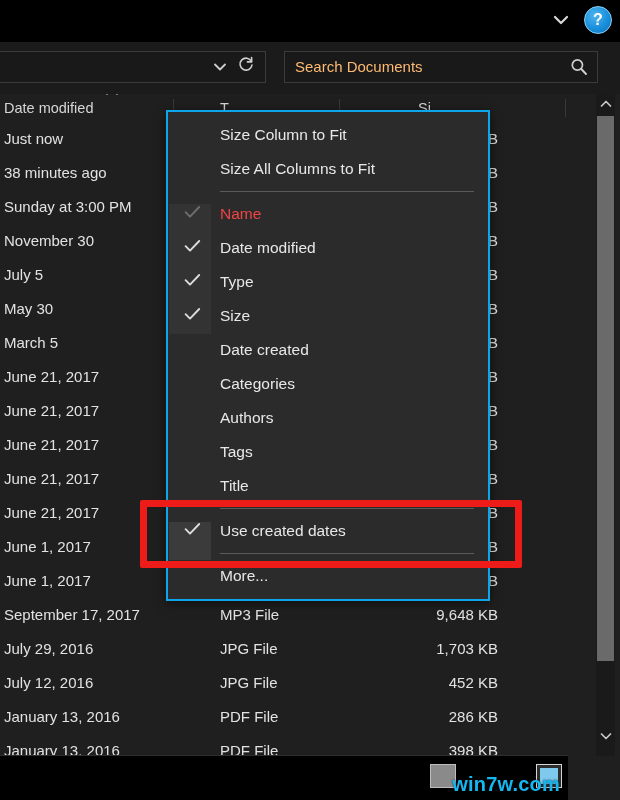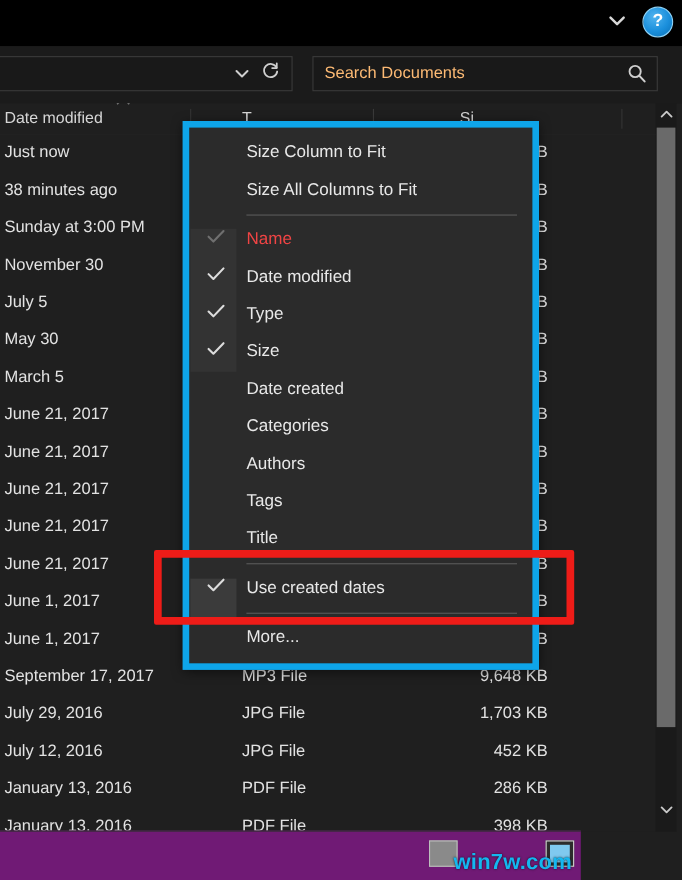--- a/index.html
+++ b/index.html
@@ -187,22 +187,22 @@
     position: absolute;
     left: 1px; top: 22px;
     width: 17px; height: 545px;
     background: #6a6a6a;
   }
 
   
   .bottombar {
     position: absolute;
     left: 0; bottom: 0;
-    width: 528px; height: 44px;
-    background: #701a75;
+    width: 568px; height: 44px;
+    background: #000000;
     border-top: 1px solid #2e2e2e;
   }
   .watermark {
     position: absolute;
     right: 8px; bottom: 4px;
     color: #14b7f0;
     font-size: 20px;
     font-weight: bold;
     letter-spacing: .2px;
     text-shadow: 0 0 2px rgba(0,0,0,.8);
@@ -229,21 +229,21 @@
     right: 3px; bottom: 3px;
     background: #7fc9ef;
   }
 
   
   .ctxmenu {
     position: absolute;
     left: 166px; top: 110px;
     width: 324px;
     background: #2b2b2b;
-    border: 6px solid #0ea5e9;
+    border: 2px solid #0ea5e9;
     box-sizing: border-box;
     box-shadow: 0 2px 10px rgba(0,0,0,.55);
     padding: 6px 0 6px 0;
   }
   .ctx-gutter {
     position: absolute;
     left: 1px; top: 92px;
     width: 42px; height: 130px;
     background: #333333;
   }

